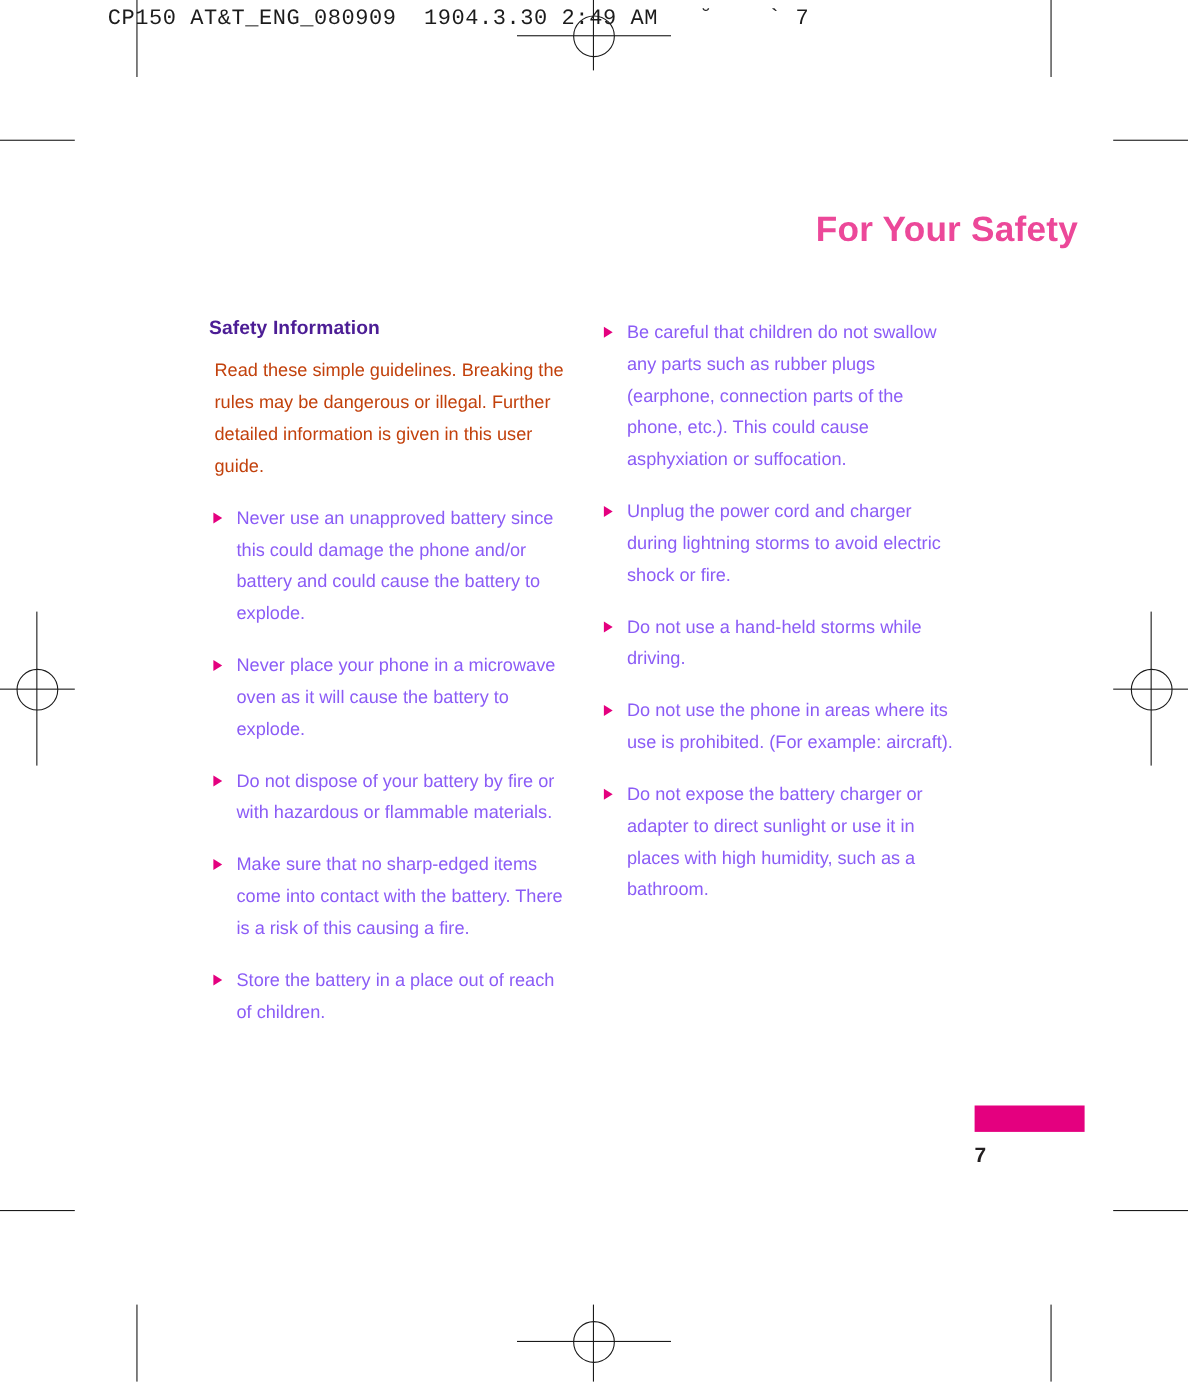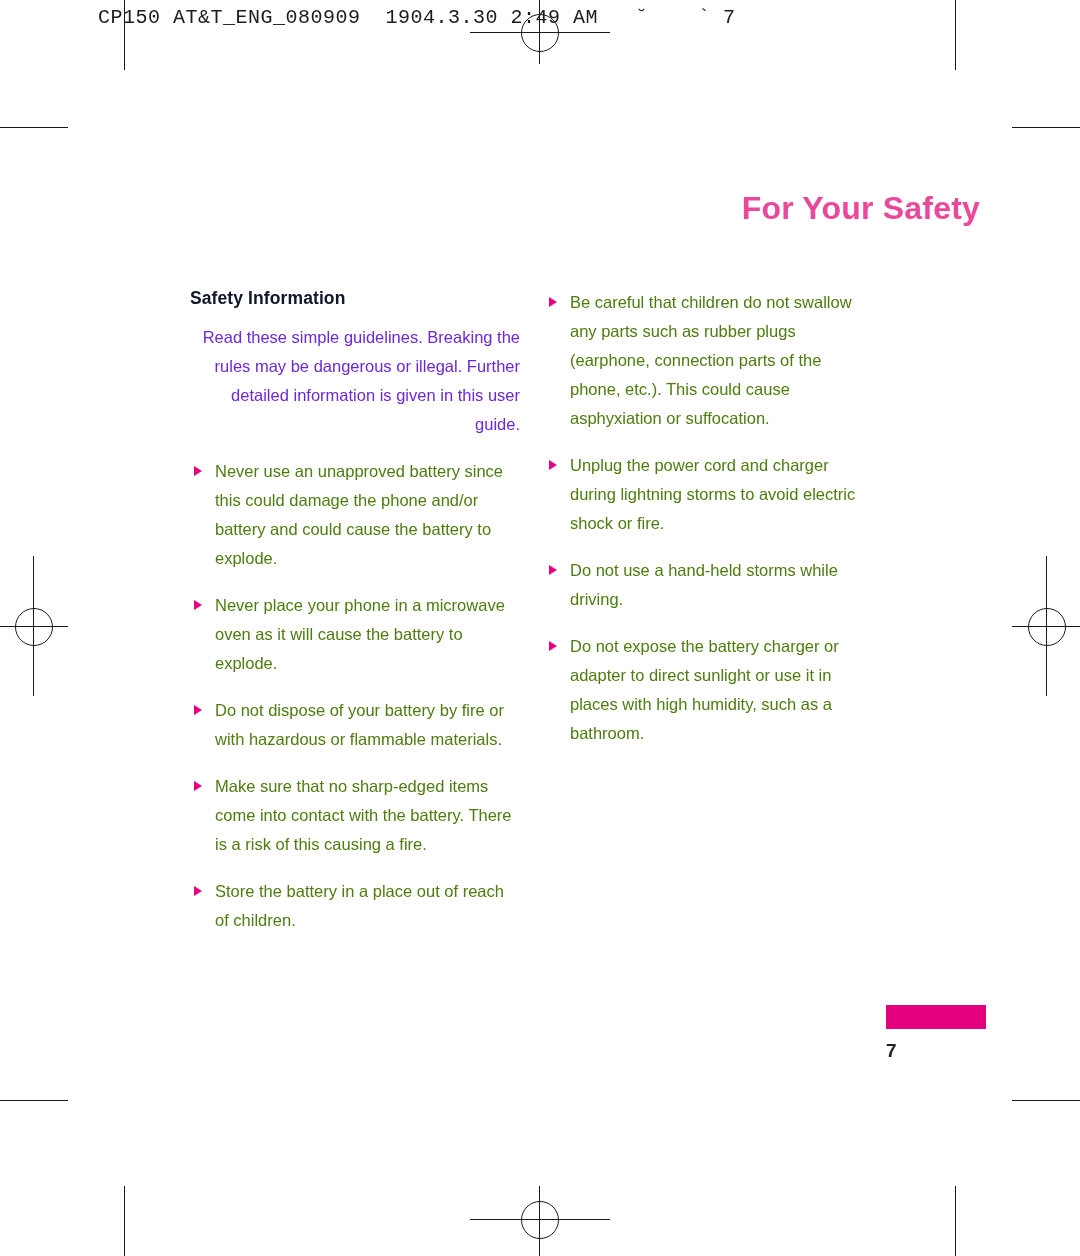--- a/index.html
+++ b/index.html
@@ -54,46 +54,45 @@
     position: absolute;
     width: 330px;
     top: 288px;
   }
   .col-left { left: 190px; }
   .col-right { left: 545px; }
 
   .section-heading {
     font-size: 17.5px;
     font-weight: bold;
-    color: #0f172a;
+    color: #4c1d95;
     margin: 0 0 14px 0;
     letter-spacing: 0.1px;
   }
 
   .intro {
     font-size: 16.5px;
     line-height: 29px;
     margin: 0 0 18px 0;
     padding-left: 5px;
-    color: #6d28d9;
-    text-align: right;
+    color: #c2410c;
   }
 
   ul.bullets {
     list-style: none;
     margin: 0;
     padding: 0;
   }
   ul.bullets li {
     position: relative;
     padding-left: 25px;
     font-size: 16.5px;
     line-height: 29px;
     margin-bottom: 18px;
-    color: #4d7c0f;
+    color: #8b5cf6;
   }
   ul.bullets li .tri {
     position: absolute;
     left: 4px;
     top: 9px;
     width: 0;
     height: 0;
     border-left: 8px solid #e4007f;
     border-top: 5.5px solid transparent;
     border-bottom: 5.5px solid transparent;
@@ -159,18 +158,19 @@
     <li><span class="tri"></span><span>Make sure that no sharp-edged items come into contact with the battery. There is a risk of this causing a fire.</span></li>
     <li><span class="tri"></span><span>Store the battery in a place out of reach of children.</span></li>
   </ul>
 </div>
 
 <div class="col col-right">
   <ul class="bullets">
     <li><span class="tri"></span><span>Be careful that children do not swallow any parts such as rubber plugs (earphone, connection parts of the phone, etc.). This could cause asphyxiation or suffocation.</span></li>
     <li><span class="tri"></span><span>Unplug the power cord and charger during lightning storms to avoid electric shock or fire.</span></li>
     <li><span class="tri"></span><span>Do not use a hand-held storms while driving.</span></li>
+    <li><span class="tri"></span><span>Do not use the phone in areas where its use is prohibited. (For example: aircraft).</span></li>
     <li><span class="tri"></span><span>Do not expose the battery charger or adapter to direct sunlight or use it in places with high humidity, such as a bathroom.</span></li>
   </ul>
 </div>
 
 <div class="pink-tab"></div>
 <div class="page-num">7</div>
 
 </body></html>

